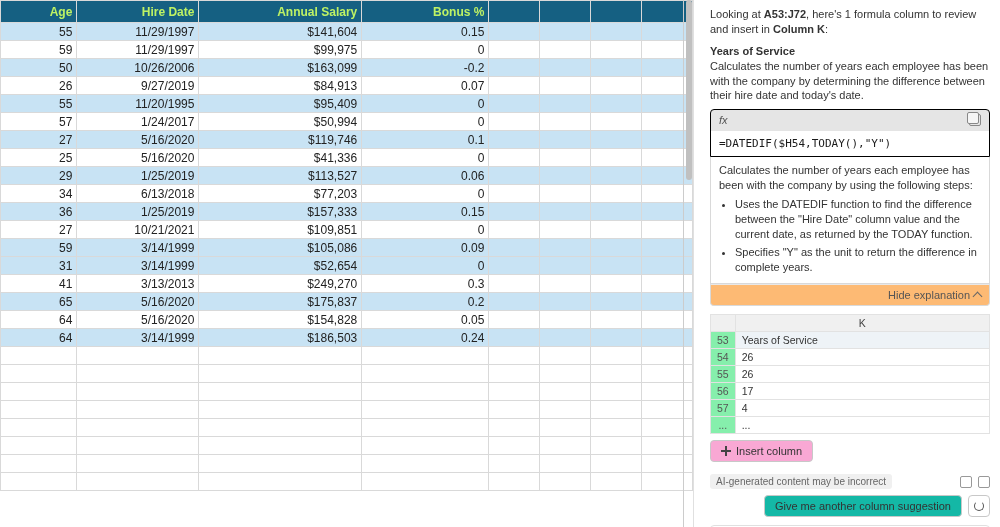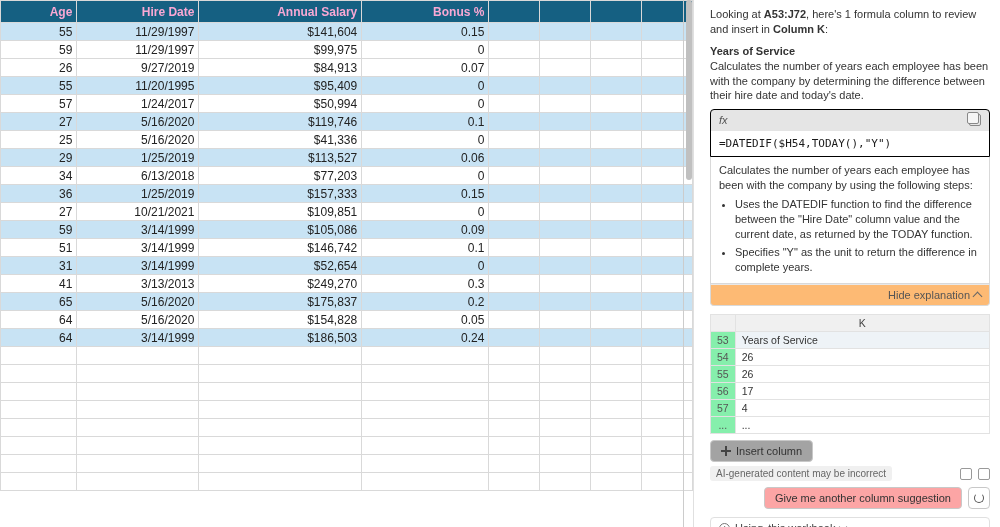--- a/index.html
+++ b/index.html
@@ -1,20 +1,20 @@
 <!DOCTYPE html>
 <html><head>
 <meta charset="utf-8">
 <style>
 * { box-sizing: border-box; margin: 0; padding: 0; }
 body { font-family: "Segoe UI", Arial, sans-serif; font-size: 12px; color: #222; background: #fff; display: flex; width: 1000px; height: 527px; overflow: hidden; }
 .sheet-area { width: 693px; overflow: hidden; position: relative; }
 .sheet-table { width: 100%; border-collapse: collapse; table-layout: fixed; }
 .sheet-table th, .sheet-table td { border: 1px solid #d9d9d9; height: 18px; padding: 1px 4px; font-size: 12px; text-align: right; }
-.sheet-table th { background: #156082; color: #f9a8d4; font-weight: 600; height: 22px; }
+.sheet-table th { background: #156082; color: #bef264; font-weight: 600; height: 22px; }
 .sheet-table .col-age { width: 75px; }
 .sheet-table .col-hire { width: 120px; }
 .sheet-table .col-sal { width: 160px; }
 .sheet-table .col-bonus { width: 125px; }
 .sheet-table .col-blank { width: 50px; }
 .sheet-table tr.band td { background: #c8e3f4; }
 .sheet-table tr.empty td { background: #fff; }
 .scroll-divider { position: absolute; right: 0; top: 0; width: 10px; height: 100%; border-left: 1px solid #ccc; }
 .scroll-thumb { position: absolute; right: 1px; top: 0; width: 6px; height: 180px; background: #c0c0c0; border-radius: 3px; }
 
@@ -36,36 +36,36 @@
 .explain-box li { margin-bottom: 4px; }
 .hide-row { display: flex; justify-content: flex-end; align-items: center; gap: 4px; padding: 4px 8px; border: 1px solid #d9d9d9; border-top: 1px solid #e8e8e8; border-radius: 0 0 4px 4px; background: #fdba74; font-size: 11px; color: #555; cursor: pointer; }
 .chevron-up { display: inline-block; width: 7px; height: 7px; border-left: 1px solid #666; border-top: 1px solid #666; transform: rotate(45deg); margin-top: 3px; }
 
 .preview-table { margin-top: 8px; width: 100%; border: 1px solid #d9d9d9; font-size: 10.5px; border-collapse: collapse; }
 .preview-table th, .preview-table td { border: 1px solid #e2e2e2; padding: 2px 6px; text-align: left; height: 15px; }
 .preview-table td.rownum { width: 24px; background: #86efac; text-align: center; color: #555; }
 .preview-table .hdr-row td { background: #f0f0f0; text-align: center; font-weight: 400; color: #444; }
 .preview-table .fieldname-row td.val { background: #eef3f7; font-weight: 400; }
 
-.insert-btn { margin-top: 6px; display: inline-flex; align-items: center; gap: 5px; padding: 4px 10px; border: 1px solid #c8c8c8; border-radius: 4px; background: #a3a3a3; font-size: 11px; cursor: pointer; width: fit-content; }
+.insert-btn { margin-top: 6px; display: inline-flex; align-items: center; gap: 5px; padding: 4px 10px; border: 1px solid #c8c8c8; border-radius: 4px; background: #f9a8d4; font-size: 11px; cursor: pointer; width: fit-content; }
 .plus-icon { display: inline-block; width: 10px; height: 10px; position: relative; }
 .plus-icon::before, .plus-icon::after { content: ""; position: absolute; background: #444; }
 .plus-icon::before { left: 4px; top: 0; width: 2px; height: 10px; }
 .plus-icon::after { top: 4px; left: 0; height: 2px; width: 10px; }
 
-.disclaimer-row { margin-top: 4px; display: flex; align-items: center; justify-content: space-between; }
+.disclaimer-row { margin-top: 12px; display: flex; align-items: center; justify-content: space-between; }
 .disclaimer-chip { background: #f0f0f0; border-radius: 3px; padding: 2px 6px; font-size: 10px; color: #666; }
 .thumbs { display: flex; gap: 6px; }
 .thumb { width: 12px; height: 12px; border: 1px solid #999; border-radius: 2px; position: relative; }
 .thumb.down { transform: rotate(180deg); }
 
 .spacer { flex: 1; }
 
 .suggest-row { display: flex; justify-content: flex-end; align-items: center; gap: 6px; margin-top: 6px; }
-.suggest-btn { padding: 4px 10px; border: 1px solid #c8c8c8; border-radius: 4px; background: #fca5a5; font-size: 11px; cursor: pointer; }
+.suggest-btn { padding: 4px 10px; border: 1px solid #c8c8c8; border-radius: 4px; background: #14b8a6; font-size: 11px; cursor: pointer; }
 .refresh-btn { width: 22px; height: 22px; border: 1px solid #c8c8c8; border-radius: 4px; background: #fff; display: flex; align-items: center; justify-content: center; cursor: pointer; }
 .refresh-icon { width: 10px; height: 10px; border: 1.2px solid #555; border-radius: 50%; border-top-color: transparent; position: relative; }
 
 .context-bar { margin-top: 8px; border: 1px solid #e0e0e0; border-radius: 4px; padding: 4px 8px; display: flex; align-items: center; gap: 5px; font-size: 11px; color: #444; }
 .info-icon { width: 11px; height: 11px; border: 1px solid #777; border-radius: 50%; display: inline-flex; align-items: center; justify-content: center; font-size: 8px; font-weight: 700; color: #555; }
 .context-bar .link { text-decoration: underline; }
 .chev-down { display: inline-block; width: 6px; height: 6px; border-right: 1px solid #666; border-bottom: 1px solid #666; transform: rotate(45deg); margin-bottom: 2px; }
 </style>
 </head>
 <body>
@@ -108,20 +108,30 @@
         <tr>
           <td>59</td>
           <td>11/29/1997</td>
           <td>$99,975</td>
           <td>0</td>
           <td></td>
           <td></td>
           <td></td>
           <td></td>
         </tr>
+        <tr class="band">
+          <td>50</td>
+          <td>10/26/2006</td>
+          <td>$163,099</td>
+          <td>-0.2</td>
+          <td></td>
+          <td></td>
+          <td></td>
+          <td></td>
+        </tr>
         <tr>
           <td>26</td>
           <td>9/27/2019</td>
           <td>$84,913</td>
           <td>0.07</td>
           <td></td>
           <td></td>
           <td></td>
           <td></td>
         </tr>
@@ -203,30 +213,20 @@
           <td></td>
           <td></td>
           <td></td>
           <td></td>
         </tr>
         <tr class="band">
           <td>59</td>
           <td>3/14/1999</td>
           <td>$105,086</td>
           <td>0.09</td>
-          <td></td>
-          <td></td>
-          <td></td>
-          <td></td>
-        </tr>
-        <tr>
-          <td>51</td>
-          <td>3/14/1999</td>
-          <td>$146,742</td>
-          <td>0.1</td>
           <td></td>
           <td></td>
           <td></td>
           <td></td>
         </tr>
         <tr class="band">
           <td>31</td>
           <td>3/14/1999</td>
           <td>$52,654</td>
           <td>0</td>

